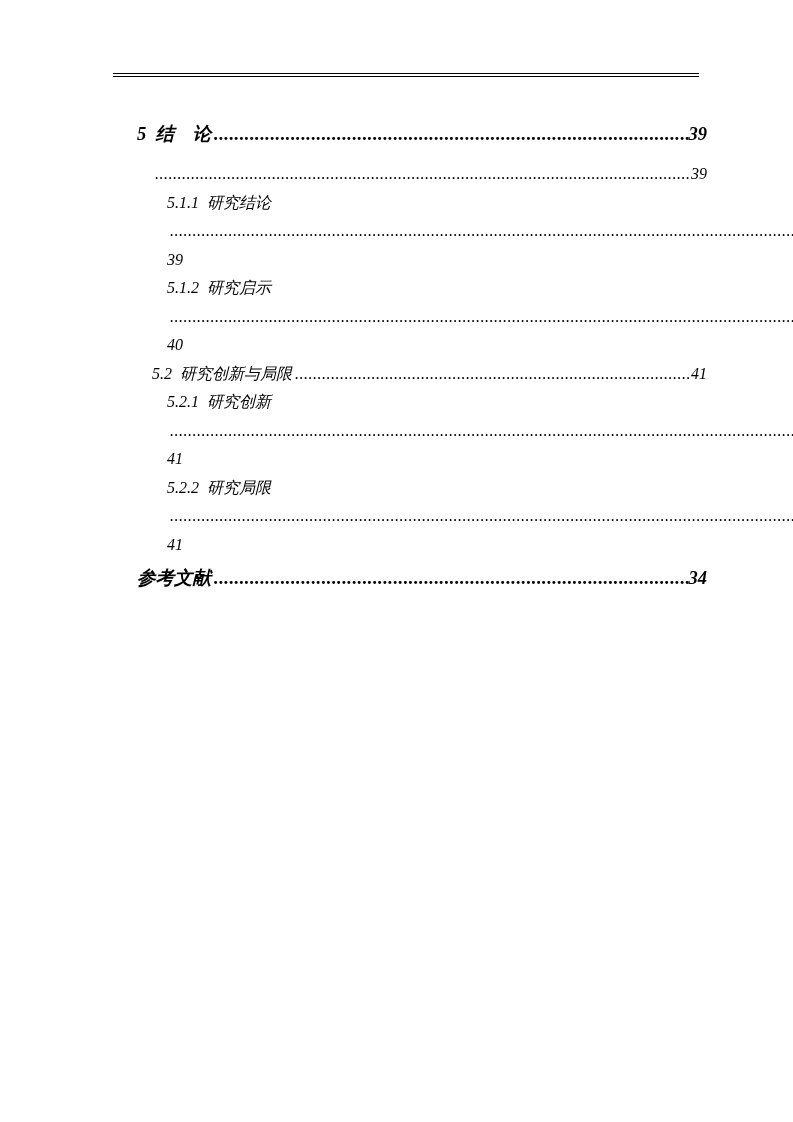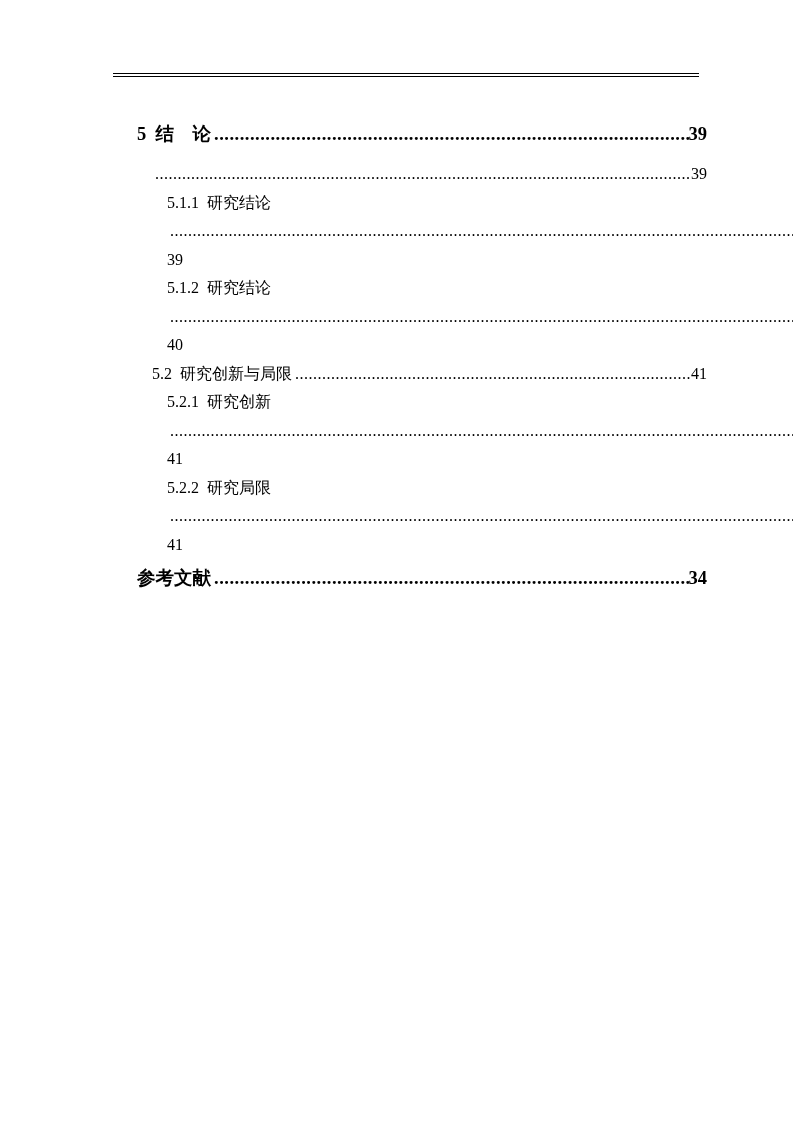--- a/index.html
+++ b/index.html
@@ -8,20 +8,21 @@
     background: #ffffff;
   }
   .page {
     position: relative;
     width: 793px;
     height: 920px;
     background: #ffffff;
     color: #000000;
     font-family: "Liberation Serif", "DejaVu Serif", serif;
     overflow: hidden;
+    font-style: italic;
   }
   
   .header-rule {
     position: absolute;
     left: 113px;
     top: 73px;
     width: 586px;
     height: 2px;
     border-top: 1.6px solid #000;
     border-bottom: 1.6px solid #000;
@@ -101,21 +102,21 @@
       <span class="pagenum">39</span>
     </div>
 
     <div class="row lv3">
       <span class="label">5.1.1  研究结论</span>
       <span class="leader">....................................................................................................................................................................................................................................................................</span>
       <span class="pagenum">39</span>
     </div>
 
     <div class="row lv3">
-      <span class="label">5.1.2  研究结论</span>
+      <span class="label">5.1.2  研究启示</span>
       <span class="leader">....................................................................................................................................................................................................................................................................</span>
       <span class="pagenum">40</span>
     </div>
 
     <div class="row lv2">
       <span class="label">5.2  研究创新与局限</span>
       <span class="leader">....................................................................................................................................................................................................................................................................</span>
       <span class="pagenum">41</span>
     </div>
 

